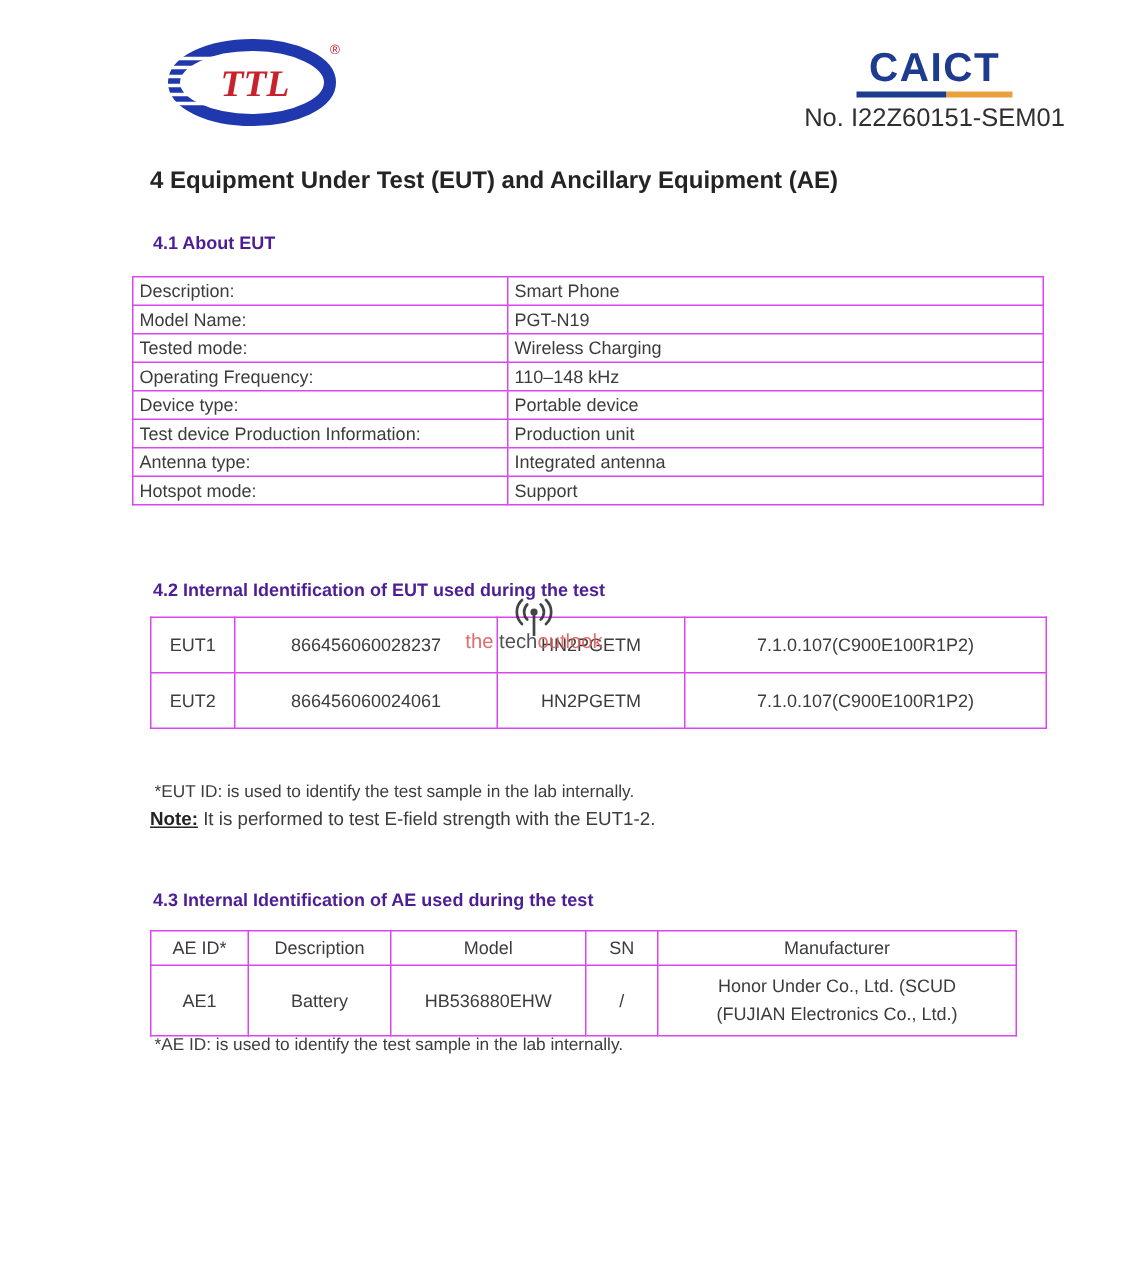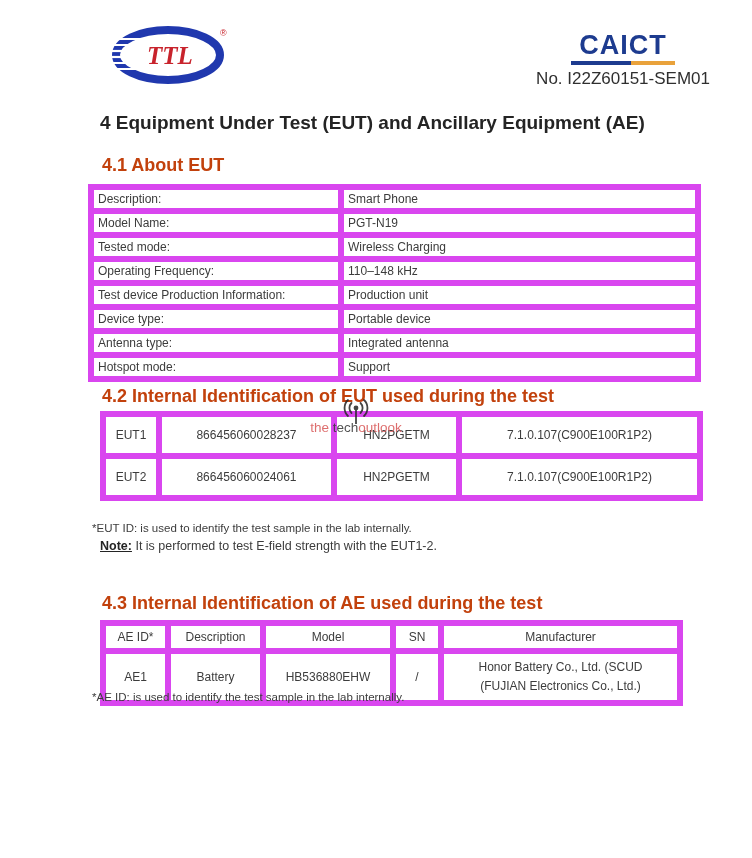--- a/index.html
+++ b/index.html
@@ -17,39 +17,39 @@
   .caict-block{position:absolute;top:32px;right:42px;display:flex;flex-direction:column;align-items:center;}
   .caict-word{
     font-weight:800;font-size:27px;letter-spacing:1px;color:#1d3b8f;
     line-height:1;font-family:"Liberation Sans", sans-serif;
   }
   .caict-underline{display:flex;width:104px;height:4px;margin-top:2px;}
   .caict-underline .seg-navy{flex:0 0 58%;background:#1d3b8f;}
   .caict-underline .seg-orange{flex:0 0 42%;background:#e9a23b;}
   .report-no{margin-top:4px;font-size:17px;color:#2f2f2f;white-space:nowrap;}
   
-  .h1{position:absolute;left:100px;top:112px;font-size:19px;font-weight:bold;color:#242424;}
-  .h2{position:absolute;left:102px;font-size:18px;font-weight:bold;color:#c2410c;}
+  .h1{position:absolute;left:100px;top:112px;font-size:16px;font-weight:bold;color:#242424;}
+  .h2{position:absolute;left:102px;font-size:12px;font-weight:bold;color:#4c1d95;}
   .h2-41{top:155px;}
   .h2-42{top:386px;}
   .h2-43{top:593px;}
   
   table{border-collapse:collapse;table-layout:fixed;font-size:12px;color:#3c3c3c;}
-  td,th{border:6px solid #d946ef;font-weight:normal;vertical-align:middle;overflow:hidden;}
+  td,th{border:1px solid #d946ef;font-weight:normal;vertical-align:middle;overflow:hidden;}
   .tbl-about{position:absolute;left:88px;top:184px;width:607px;}
   .tbl-about td{height:18px;padding:0 4px;text-align:left;}
   .tbl-eut{position:absolute;left:100px;top:411px;width:597px;}
   .tbl-eut th{height:40px;text-align:center;}
   .tbl-eut td{height:34px;text-align:center;}
   .tbl-ae{position:absolute;left:100px;top:620px;width:577px;}
   .tbl-ae th{height:20px;}
   .tbl-ae td{height:44px;text-align:center;}
   .tbl-ae .mfr div{line-height:1.6;}
   
-  .footnote{position:absolute;left:92px;font-size:11.5px;color:#3c3c3c;}
+  .footnote{position:absolute;left:103px;font-size:11.5px;color:#3c3c3c;}
   .fn-eut{top:522px;}
   .note-line{position:absolute;left:100px;top:539px;font-size:12.5px;color:#3c3c3c;}
   .note-line b{color:#242424;text-decoration:underline;}
   .fn-ae{top:691px;}
   
   .watermark{
     position:absolute;left:296px;top:396px;width:120px;
     display:flex;flex-direction:column;align-items:center;
     opacity:.88;pointer-events:none;z-index:5;
   }
@@ -106,26 +106,26 @@
       </tr>
       <tr>
         <td>Tested mode:</td>
         <td>Wireless Charging</td>
       </tr>
       <tr>
         <td>Operating Frequency:</td>
         <td>110–148 kHz</td>
       </tr>
       <tr>
+        <td>Device type:</td>
+        <td>Portable device</td>
+      </tr>
+      <tr>
         <td>Test device Production Information:</td>
         <td>Production unit</td>
-      </tr>
-      <tr>
-        <td>Device type:</td>
-        <td>Portable device</td>
       </tr>
       <tr>
         <td>Antenna type:</td>
         <td>Integrated antenna</td>
       </tr>
       <tr>
         <td>Hotspot mode:</td>
         <td>Support</td>
       </tr>
     </tbody>
@@ -176,21 +176,21 @@
         <th>Model</th>
         <th>SN</th>
         <th>Manufacturer</th>
       </tr>
       <tr>
         <td>AE1</td>
         <td>Battery</td>
         <td>HB536880EHW</td>
         <td>/</td>
         <td class="mfr">
-          <div>Honor Battery Co., Ltd. (SCUD</div>
+          <div>Honor Under Co., Ltd. (SCUD</div>
           <div>(FUJIAN Electronics Co., Ltd.)</div>
         </td>
       </tr>
     </tbody>
   </table>
 
   <div class="footnote fn-ae">*AE ID: is used to identify the test sample in the lab internally.</div>
 
   <div class="watermark">
     <svg width="44" height="28" viewBox="0 0 44 28">

